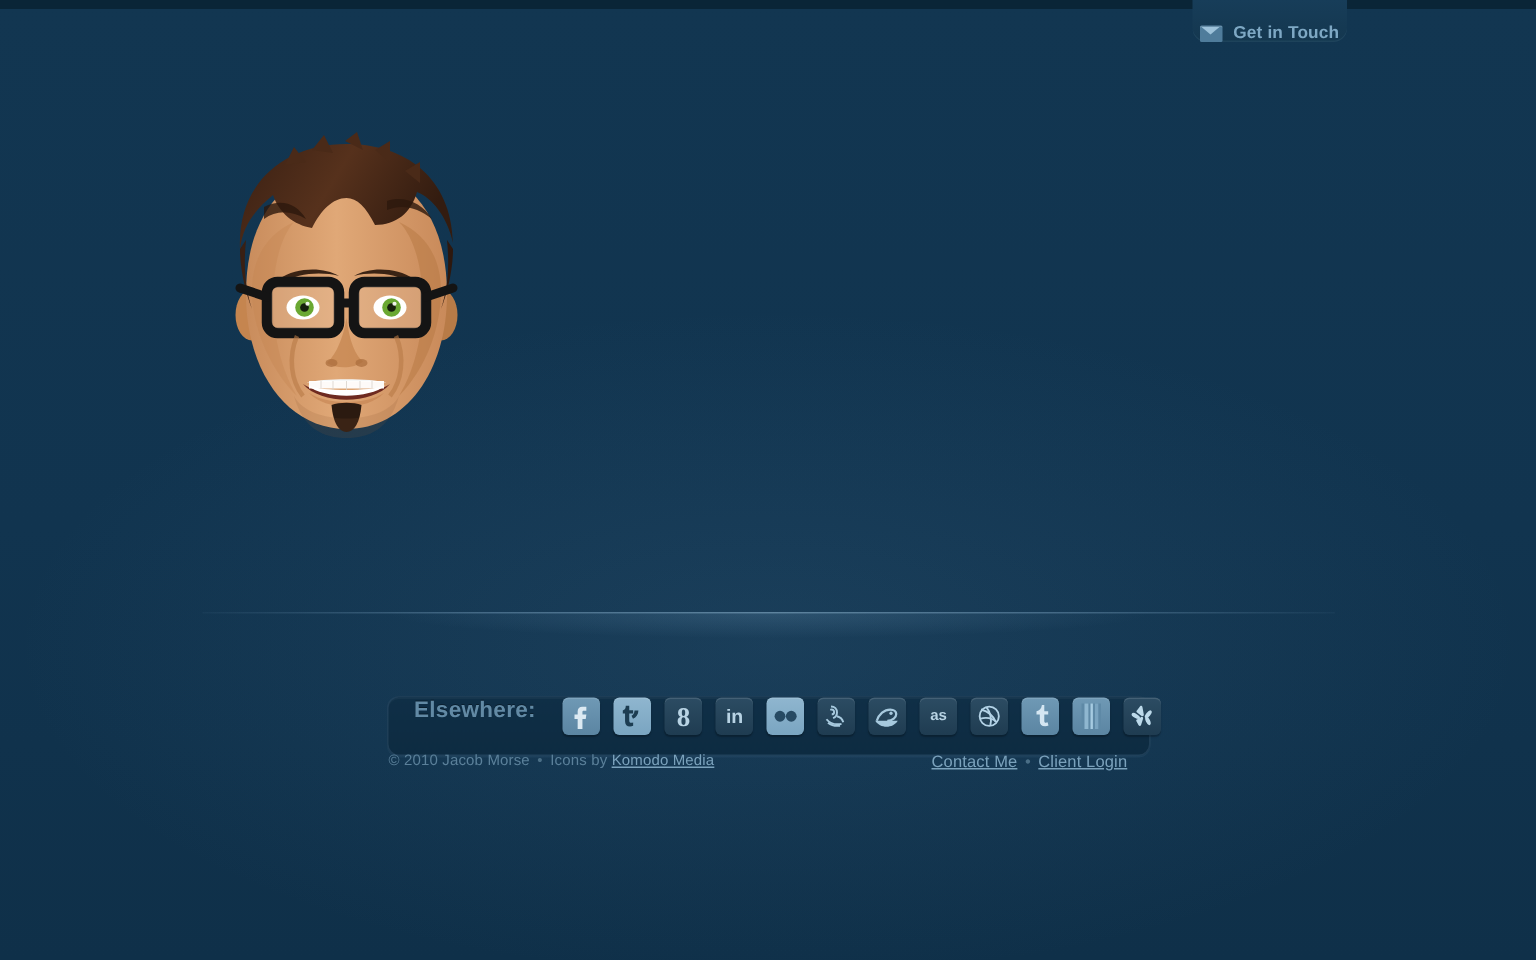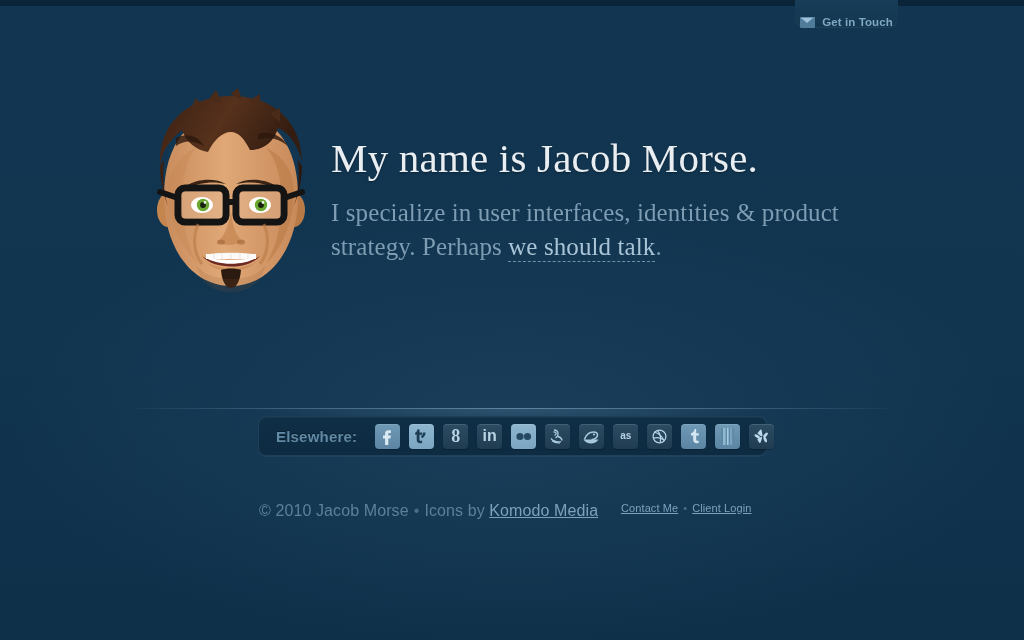--- a/index.html
+++ b/index.html
@@ -151,28 +151,27 @@
     width: 675px;
     height: 30px;
     background: radial-gradient(ellipse 340px 22px at 50% 0%, rgba(120,165,198,0.20) 0%, rgba(120,165,198,0) 75%);
     pointer-events: none;
   }
 
   
   #elsewhere-bar {
     position: absolute;
     left: 258px;
-    top: 416px;
+    top: 464px;
     width: 509px;
     height: 40px;
     border-radius: 8px;
     background: linear-gradient(180deg, #0f2f47 0%, #0d2b41 100%);
     border: 1px solid rgba(116,156,188,0.17);
     display: flex;
-    align-items: center;
     padding-left: 17px;
     gap: 9px;
     box-shadow: inset 0 1px 0 rgba(255,255,255,0.035), 0 1px 0 rgba(140,180,210,0.07);
   }
   #elsewhere-label {
     font-size: 15px;
     font-weight: bold;
     color: #628aa5;
     letter-spacing: 0.2px;
     margin-right: 9px;
@@ -201,21 +200,21 @@
   
   .social.bright { background: linear-gradient(180deg, #8fb6cf 0%, #7aa5c1 100%); }
   .social.mid    { background: linear-gradient(180deg, #6f99b5 0%, #5b85a2 100%); }
   .social.dark   { background: linear-gradient(180deg, #2c4c63 0%, #1f3c51 100%); }
 
   
   #footer-left {
     position: absolute;
     left: 259px;
     top: 502px;
-    font-size: 16px;
+    font-size: 10px;
     color: #5b809a;
     white-space: nowrap;
     letter-spacing: 0.1px;
   }
   #footer-right {
     position: absolute;
     left: 621px;
     top: 502px;
     font-size: 11px;
     color: #5b809a;
@@ -323,24 +322,20 @@
       </g>
 
       <path d="M60 174 C72 182 98 182 110 174 C98 186 72 186 60 174 Z" fill="#bf7b4a" opacity="0.5"></path>
 
       <path d="M75 182 C80 180 90 180 95 182 C94 194 90 200 85 200 C80 200 76 194 75 182 Z" fill="#2b1a10"></path>
 
       <path d="M50 176 C60 196 110 196 120 176 C114 198 100 204 85 204 C70 204 56 198 50 176 Z" fill="#8a5a32" opacity="0.16"></path>
     </svg>
   </div>
 
-  <div id="headline-block">
-    <div id="headline">My name is Jacob Morse.</div>
-    <div id="tagline"><span>I specialize in user interfaces, identities &amp; product strategy. Perhaps </span><a class="lnk">we should talk</a><span>.</span></div>
-  </div>
 </div>
 
 <div id="divider"></div>
 <div id="divider-glow"></div>
 
 <div id="elsewhere-bar">
   <span id="elsewhere-label">Elsewhere:</span>
 
   <a class="social mid" title="Facebook">
     <svg width="25" height="25" viewBox="0 0 25 25">
@@ -353,21 +348,21 @@
         <path d="M8.2 5.5h2.3v3h2.6v2.2h-2.6v4.6c0 1.1.4 1.6 1.3 1.6.5 0 .9-.1 1.3-.3v2.3c-.6.3-1.3.4-2.1.4-2.1 0-3.3-1.2-3.3-3.5v-5.1H6.2V8.6c1.3-.3 2-1.3 2-3.1z" fill="#1d3d52"></path>
         <path d="M14 8.6h2.6c0 2.6-1.4 4.6-3.6 5.6l-1-2c1.2-.7 2-1.9 2-3.6z" fill="#1d3d52"></path>
       </svg>
   </a>
 
   <a class="social dark" title="Google">
     <span class="glyph" style="font-size:18px;font-weight:bold;">8</span>
   </a>
 
   <a class="social dark" title="LinkedIn">
-    <span class="glyph" style="font-family:'Liberation Sans',sans-serif;font-size:16px;font-weight:bold;">in</span>
+    <span class="glyph" style="font-family:'Liberation Sans',sans-serif;font-size:13px;font-weight:bold;">in</span>
   </a>
 
   <a class="social bright" title="Flickr">
     <svg width="25" height="25" viewBox="0 0 25 25">
         <circle cx="9" cy="12.5" r="3.6" fill="#274a63"></circle>
         <circle cx="16.5" cy="12.5" r="3.6" fill="#274a63"></circle>
       </svg>
   </a>
 
   <a class="social dark" title="Beanstalk">

